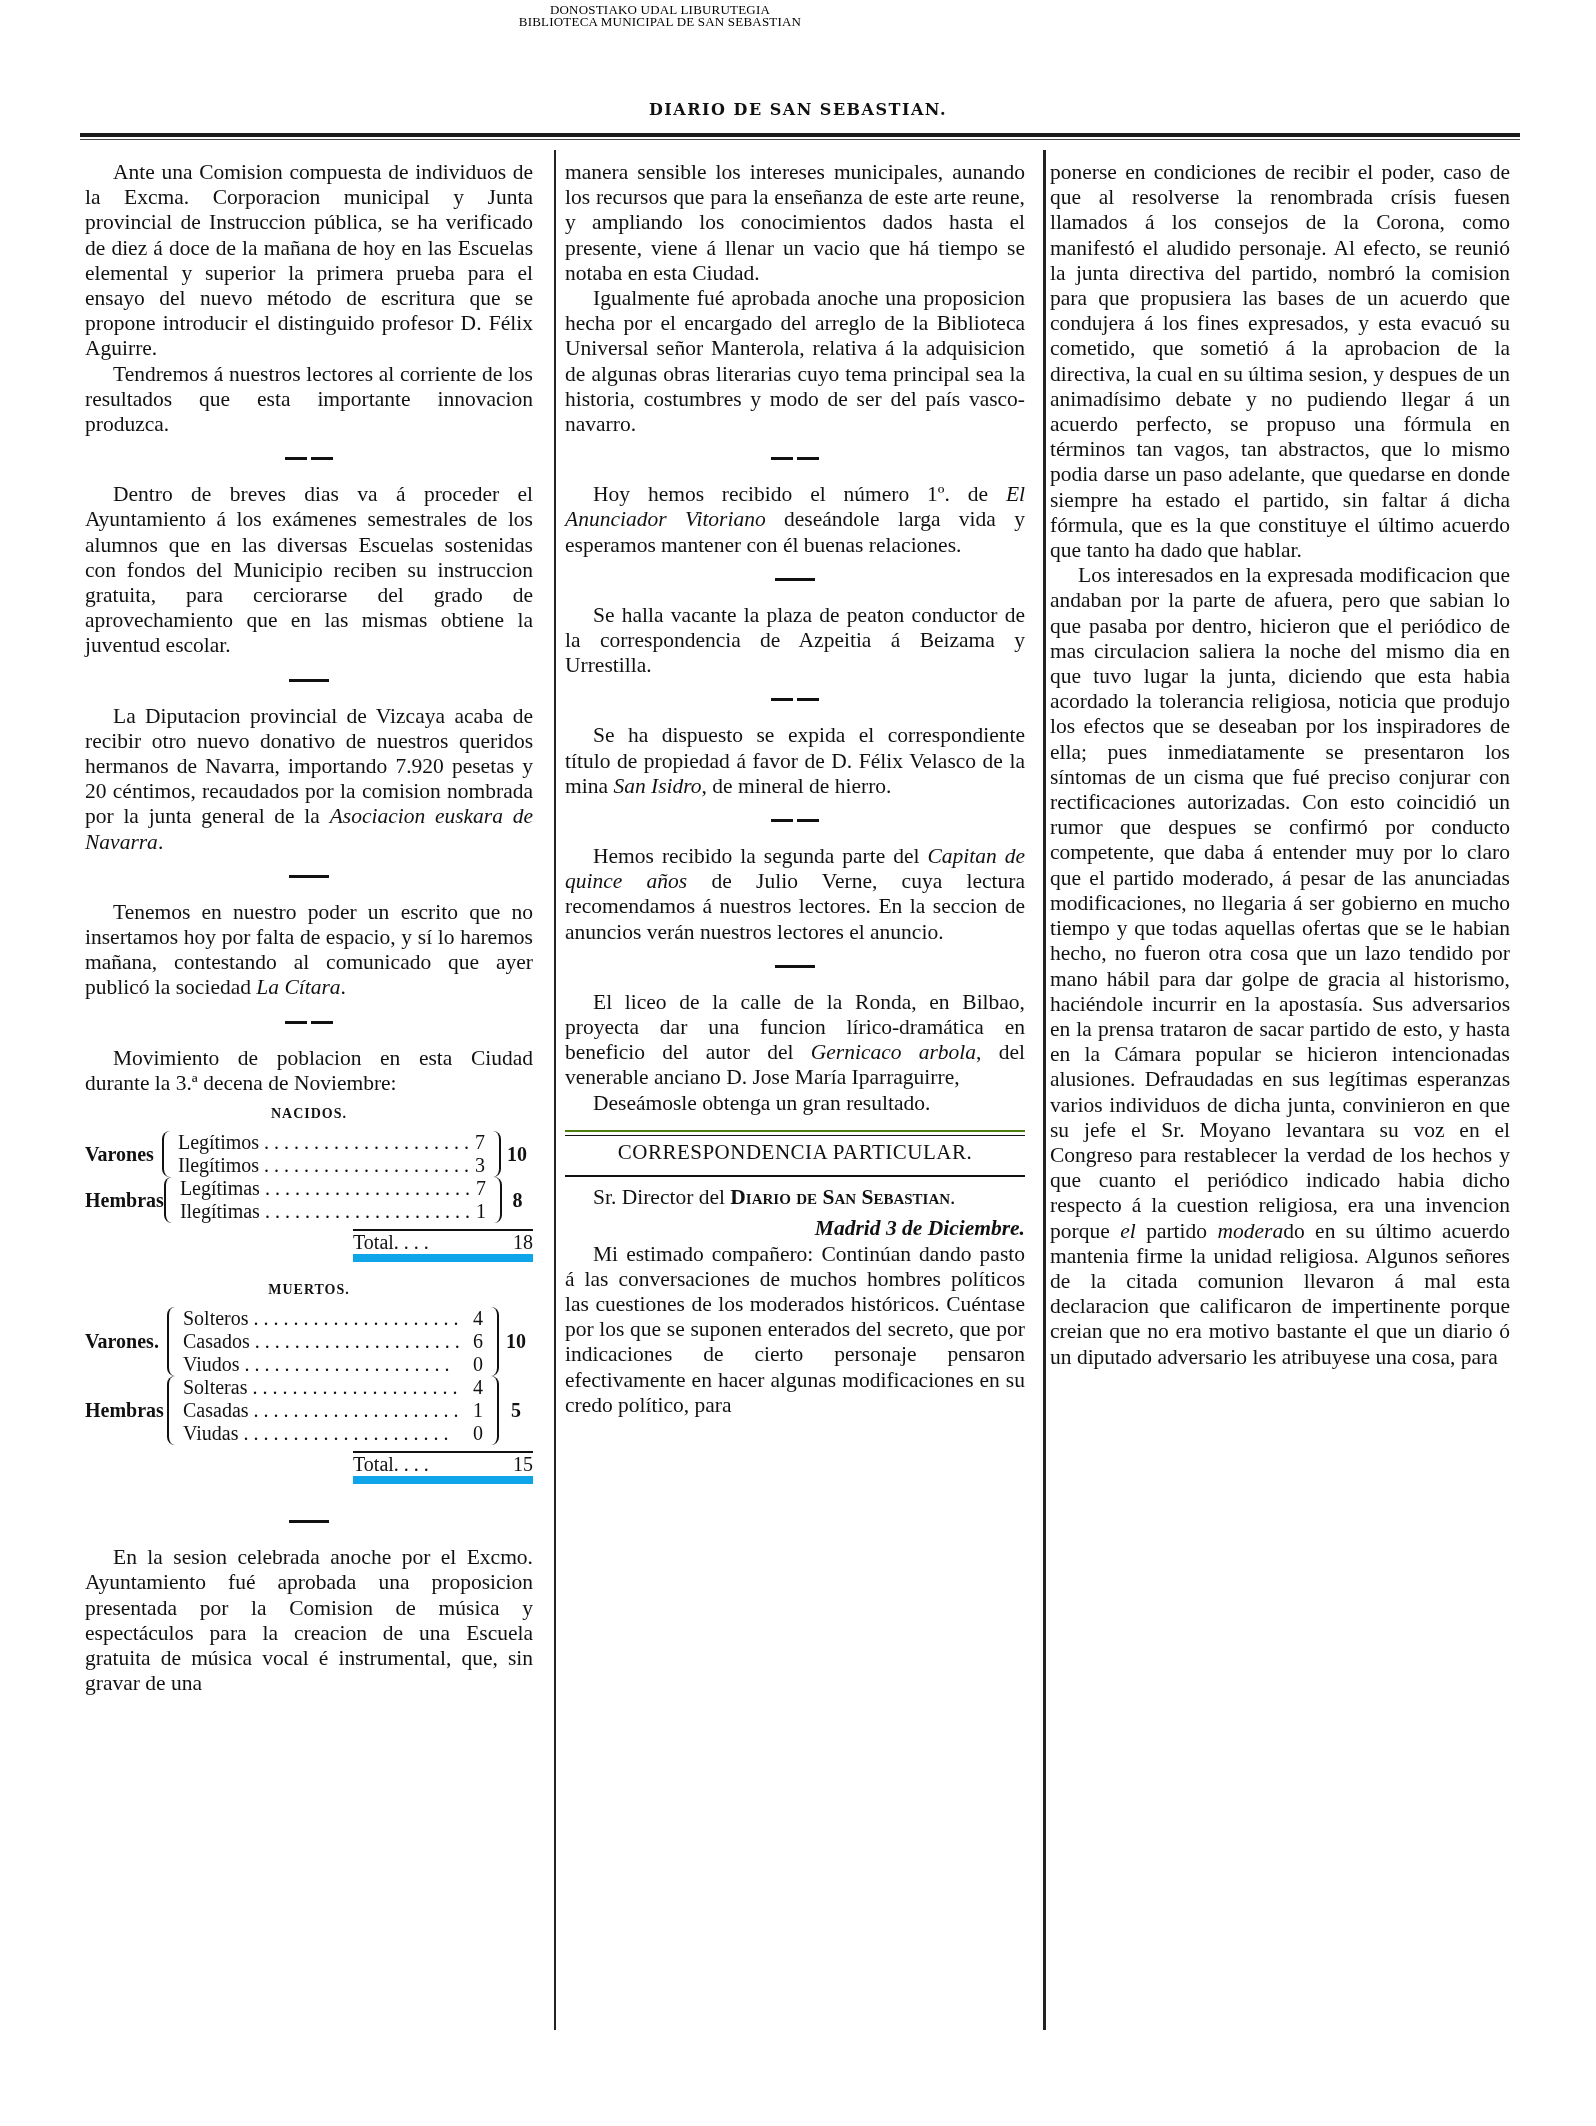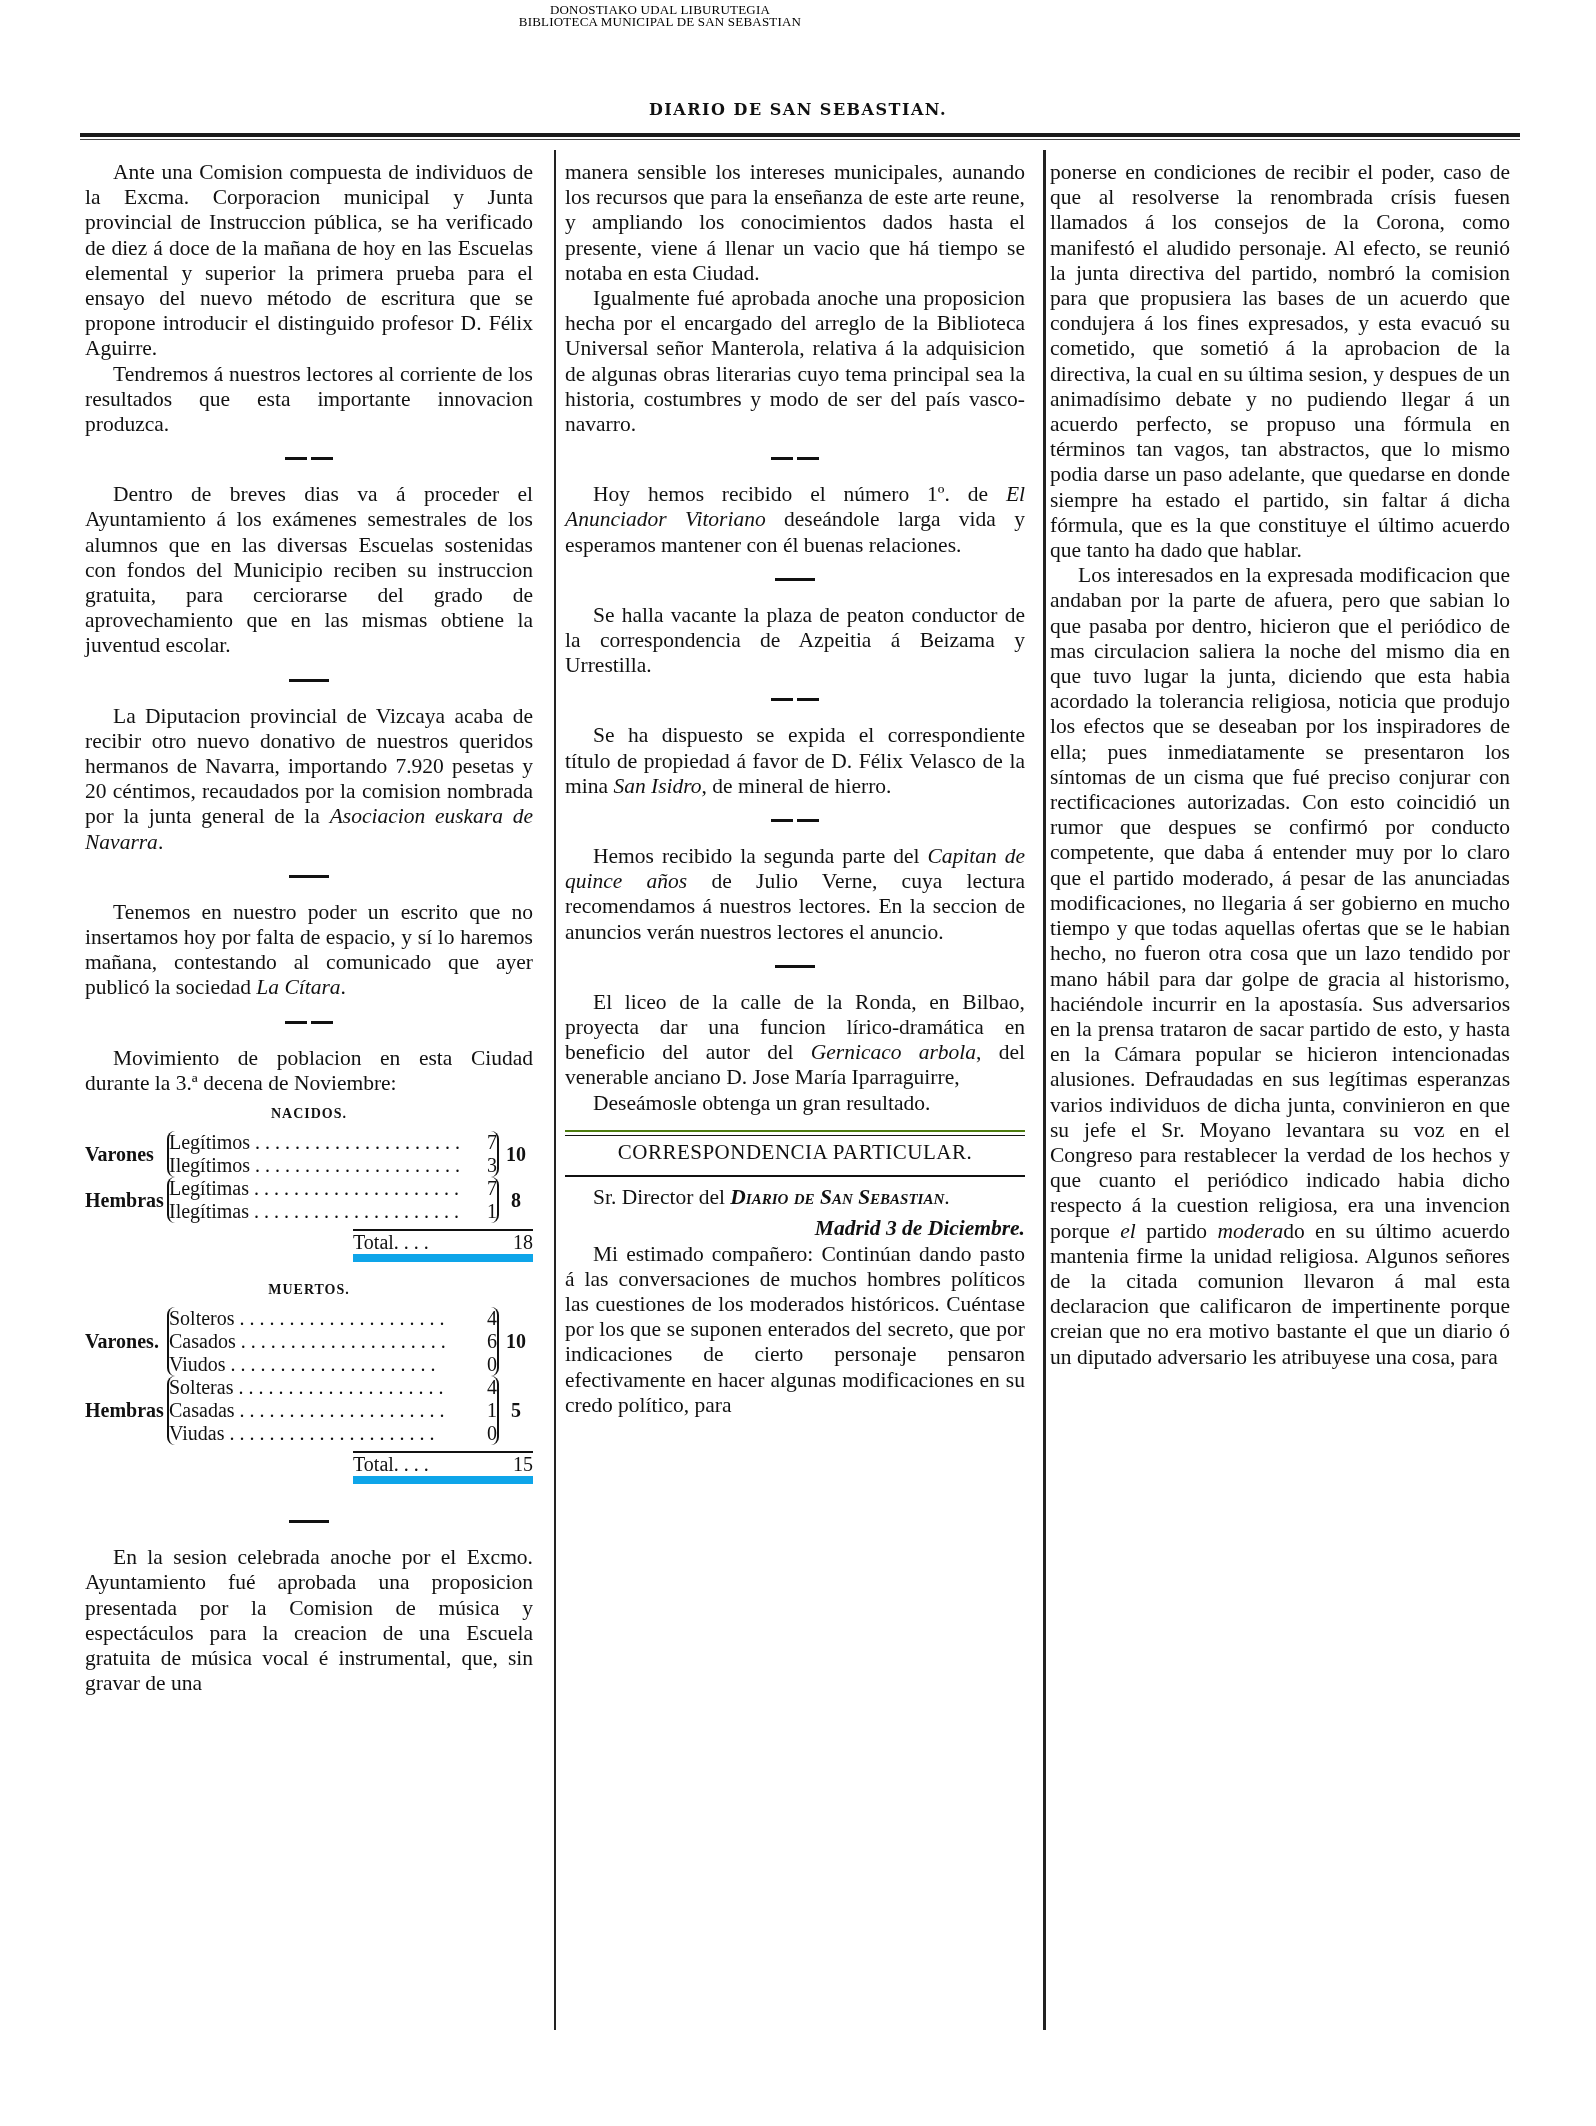--- a/index.html
+++ b/index.html
@@ -28,26 +28,26 @@
   .col-1 { left: 85px; width: 448px; }
   .col-2 { left: 565px; width: 460px; }
   .col-3 { left: 1050px; width: 460px; }
   .vrule { position: absolute; width: 2px; background: #222; }
   .vr1 { left: 554px; top: 150px; height: 1880px; }
   .vr2 { left: 1043px; top: 150px; height: 1880px; width: 3px; }
   p { margin: 0; text-indent: 28px; }
   .sep { width: 40px; height: 3px; background: #111; margin: 20px auto 22px auto; }
   .sep.dbl { width: 48px; background: linear-gradient(90deg,#111 0 45%,transparent 45% 55%,#111 55% 100%); }
   .italic { font-style: italic; }
-  .sc { font-variant: small-caps; font-weight: bold; font-style: italic; }
+  .sc { font-variant: small-caps; font-weight: bold; }
   .stats { font-size: 20px; line-height: 23px; margin-top: 6px; }
   .stats .hd { text-align: center; font-size: 14px; font-weight: bold; letter-spacing: 1px; margin: 6px 0; }
   .grp { display: flex; align-items: center; }
   .grp .sex { width: 82px; font-weight: bold; }
-  .grp .rows { flex: 1; border-left: 2px solid #111; border-right: 2px solid #111; border-radius: 8px; padding: 0 0; }
+  .grp .rows { flex: 1; border-left: 2px solid #111; border-right: 2px solid #111; border-radius: 8px; padding: 0 14px; }
   .grp .row { display: flex; }
   .grp .row .lab { flex: 1; overflow: hidden; white-space: nowrap; }
   .grp .row .lab::after { content: " . . . . . . . . . . . . . . . . . . . . ."; }
   .grp .row .val { width: 16px; text-align: right; }
   .grp .sub { width: 34px; text-align: center; font-weight: bold; }
   .total { margin-left: auto; width: 180px; border-top: 2px solid #111; border-bottom: 8px solid #0ea5e9; text-align: right; margin-top: 6px; display: flex; justify-content: space-between; }
   .corr-head { border-top: 2px solid #4d7c0f; border-bottom: 2px solid #111; text-align: center; font-size: 21px; letter-spacing: 0.5px; padding: 8px 0 10px 0; margin-top: 14px; position: relative; }
   .corr-head::before { content: ""; position: absolute; left: 0; right: 0; top: 3px; height: 1px; background: #111; }
   .dateline { text-align: right; font-weight: bold; margin-top: 6px; font-style: italic; }
 </style>

